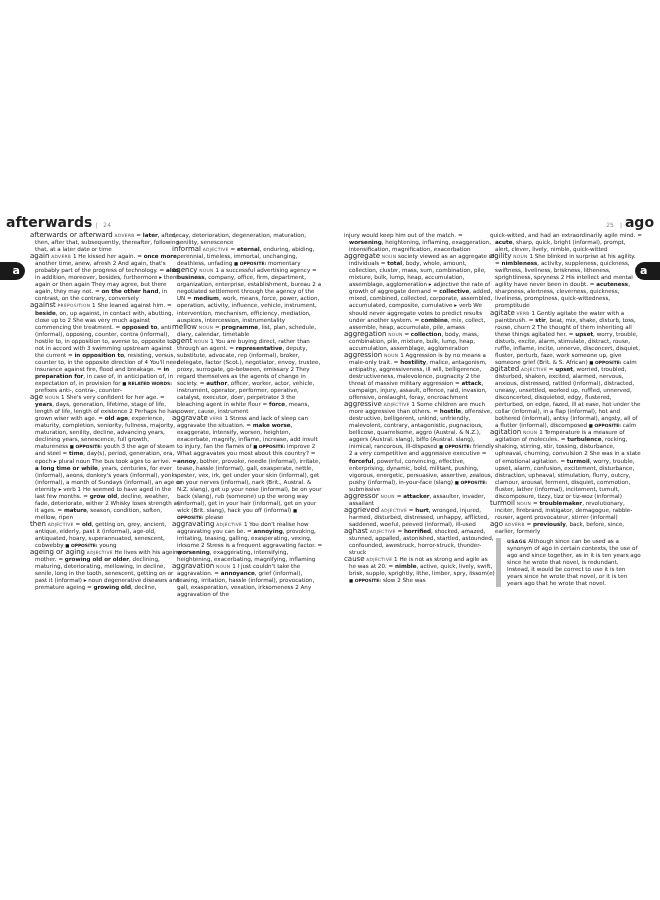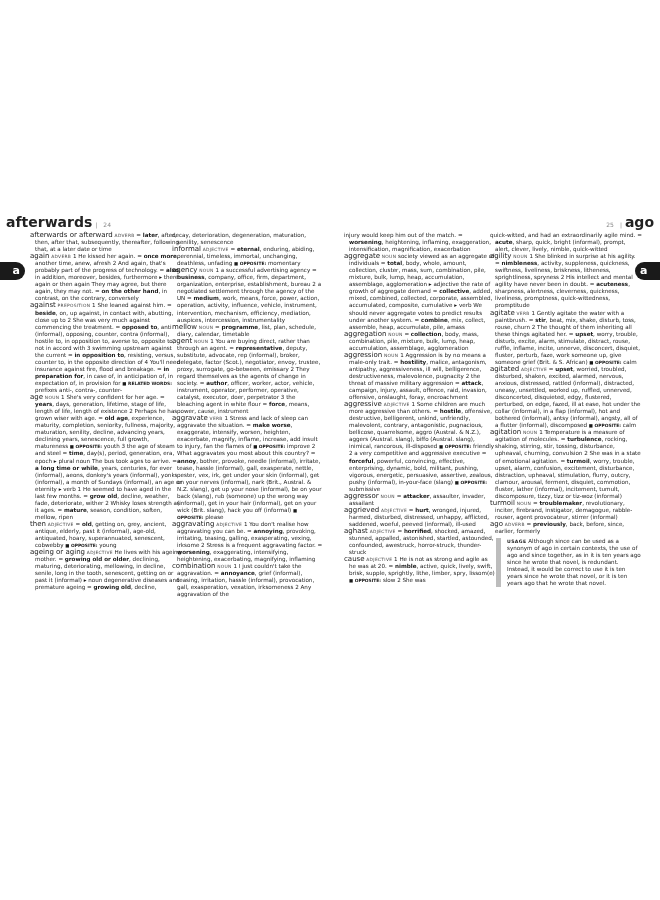--- a/index.html
+++ b/index.html
@@ -46,21 +46,21 @@
     <p class="entry"><span class="hw">ageing or aging</span> <span class="pos">adjective</span> <span>He lives with his ageing mother. = <b class="key">growing old or older</b>, declining, maturing, deteriorating, mellowing, in decline, senile, long in the tooth, senescent, getting on or past it (informal) ▸ noun degenerative diseases and premature ageing = <b class="key">growing old</b>, decline,</span></p>
   </div>
 <div class="col c2">
     <p class="entry"><span>decay, deterioration, degeneration, maturation, senility, senescence</span></p>
     <p class="entry"><span class="hw">informal</span> <span class="pos">adjective</span> <span>= <b class="key">eternal</b>, enduring, abiding, perennial, timeless, immortal, unchanging, deathless, unfading <span class="opp">■ Opposite:</span> momentary</span></p>
     <p class="entry"><span class="hw">agency</span> <span class="pos">noun</span> <span>1 a successful advertising agency = <b class="key">business</b>, company, office, firm, department, organization, enterprise, establishment, bureau 2 a negotiated settlement through the agency of the UN = <b class="key">medium</b>, work, means, force, power, action, operation, activity, influence, vehicle, instrument, intervention, mechanism, efficiency, mediation, auspices, intercession, instrumentality</span></p>
     <p class="entry"><span class="hw">mellow</span> <span class="pos">noun</span> <span>= <b class="key">programme</b>, list, plan, schedule, diary, calendar, timetable</span></p>
     <p class="entry"><span class="hw">agent</span> <span class="pos">noun</span> <span>1 You are buying direct, rather than through an agent. = <b class="key">representative</b>, deputy, substitute, advocate, rep (informal), broker, delegate, factor (Scot.), negotiator, envoy, trustee, proxy, surrogate, go-between, emissary 2 They regard themselves as the agents of change in society. = <b class="key">author</b>, officer, worker, actor, vehicle, instrument, operator, performer, operative, catalyst, executor, doer, perpetrator 3 the bleaching agent in white flour = <b class="key">force</b>, means, power, cause, instrument</span></p>
     <p class="entry"><span class="hw">aggravate</span> <span class="pos">verb</span> <span>1 Stress and lack of sleep can aggravate the situation. = <b class="key">make worse</b>, exaggerate, intensify, worsen, heighten, exacerbate, magnify, inflame, increase, add insult to injury, fan the flames of <span class="opp">■ Opposite:</span> improve 2 What aggravates you most about this country? = <b class="key">annoy</b>, bother, provoke, needle (informal), irritate, tease, hassle (informal), gall, exasperate, nettle, pester, vex, irk, get under your skin (informal), get on your nerves (informal), nark (Brit., Austral. &amp; N.Z. slang), get up your nose (informal), be on your back (slang), rub (someone) up the wrong way (informal), get in your hair (informal), get on your wick (Brit. slang), hack you off (informal) <span class="opp">■ Opposite:</span> please</span></p>
     <p class="entry"><span class="hw">aggravating</span> <span class="pos">adjective</span> <span>1 You don't realise how aggravating you can be. = <b class="key">annoying</b>, provoking, irritating, teasing, galling, exasperating, vexing, irksome 2 Stress is a frequent aggravating factor. = <b class="key">worsening</b>, exaggerating, intensifying, heightening, exacerbating, magnifying, inflaming</span></p>
-    <p class="entry"><span class="hw">combination</span> <span class="pos">noun</span> <span>1 I just couldn't take the aggravation. = <b class="key">annoyance</b>, grief (informal), teasing, irritation, hassle (informal), provocation, gall, exasperation, vexation, irksomeness 2 Any aggravation of the</span></p>
+    <p class="entry"><span class="hw">aggravation</span> <span class="pos">noun</span> <span>1 I just couldn't take the aggravation. = <b class="key">annoyance</b>, grief (informal), teasing, irritation, hassle (informal), provocation, gall, exasperation, vexation, irksomeness 2 Any aggravation of the</span></p>
   </div>
 <div class="col c3">
     <p class="entry"><span>injury would keep him out of the match. = <b class="key">worsening</b>, heightening, inflaming, exaggeration, intensification, magnification, exacerbation</span></p>
     <p class="entry"><span class="hw">aggregate</span> <span class="pos">noun</span> <span>society viewed as an aggregate of individuals = <b class="key">total</b>, body, whole, amount, collection, cluster, mass, sum, combination, pile, mixture, bulk, lump, heap, accumulation, assemblage, agglomeration ▸ adjective the rate of growth of aggregate demand = <b class="key">collective</b>, added, mixed, combined, collected, corporate, assembled, accumulated, composite, cumulative ▸ verb We should never aggregate votes to predict results under another system. = <b class="key">combine</b>, mix, collect, assemble, heap, accumulate, pile, amass</span></p>
     <p class="entry"><span class="hw">aggregation</span> <span class="pos">noun</span> <span>= <b class="key">collection</b>, body, mass, combination, pile, mixture, bulk, lump, heap, accumulation, assemblage, agglomeration</span></p>
     <p class="entry"><span class="hw">aggression</span> <span class="pos">noun</span> <span>1 Aggression is by no means a male-only trait. = <b class="key">hostility</b>, malice, antagonism, antipathy, aggressiveness, ill will, belligerence, destructiveness, malevolence, pugnacity 2 the threat of massive military aggression = <b class="key">attack</b>, campaign, injury, assault, offence, raid, invasion, offensive, onslaught, foray, encroachment</span></p>
     <p class="entry"><span class="hw">aggressive</span> <span class="pos">adjective</span> <span>1 Some children are much more aggressive than others. = <b class="key">hostile</b>, offensive, destructive, belligerent, unkind, unfriendly, malevolent, contrary, antagonistic, pugnacious, bellicose, quarrelsome, aggro (Austral. &amp; N.Z.), aggers (Austral. slang), biffo (Austral. slang), inimical, rancorous, ill-disposed <span class="opp">■ Opposite:</span> friendly 2 a very competitive and aggressive executive = <b class="key">forceful</b>, powerful, convincing, effective, enterprising, dynamic, bold, militant, pushing, vigorous, energetic, persuasive, assertive, zealous, pushy (informal), in-your-face (slang) <span class="opp">■ Opposite:</span> submissive</span></p>
     <p class="entry"><span class="hw">aggressor</span> <span class="pos">noun</span> <span>= <b class="key">attacker</b>, assaulter, invader, assailant</span></p>
     <p class="entry"><span class="hw">aggrieved</span> <span class="pos">adjective</span> <span>= <b class="key">hurt</b>, wronged, injured, harmed, disturbed, distressed, unhappy, afflicted, saddened, woeful, peeved (informal), ill-used</span></p>
     <p class="entry"><span class="hw">aghast</span> <span class="pos">adjective</span> <span>= <b class="key">horrified</b>, shocked, amazed, stunned, appalled, astonished, startled, astounded, confounded, awestruck, horror-struck, thunder-struck</span></p>

